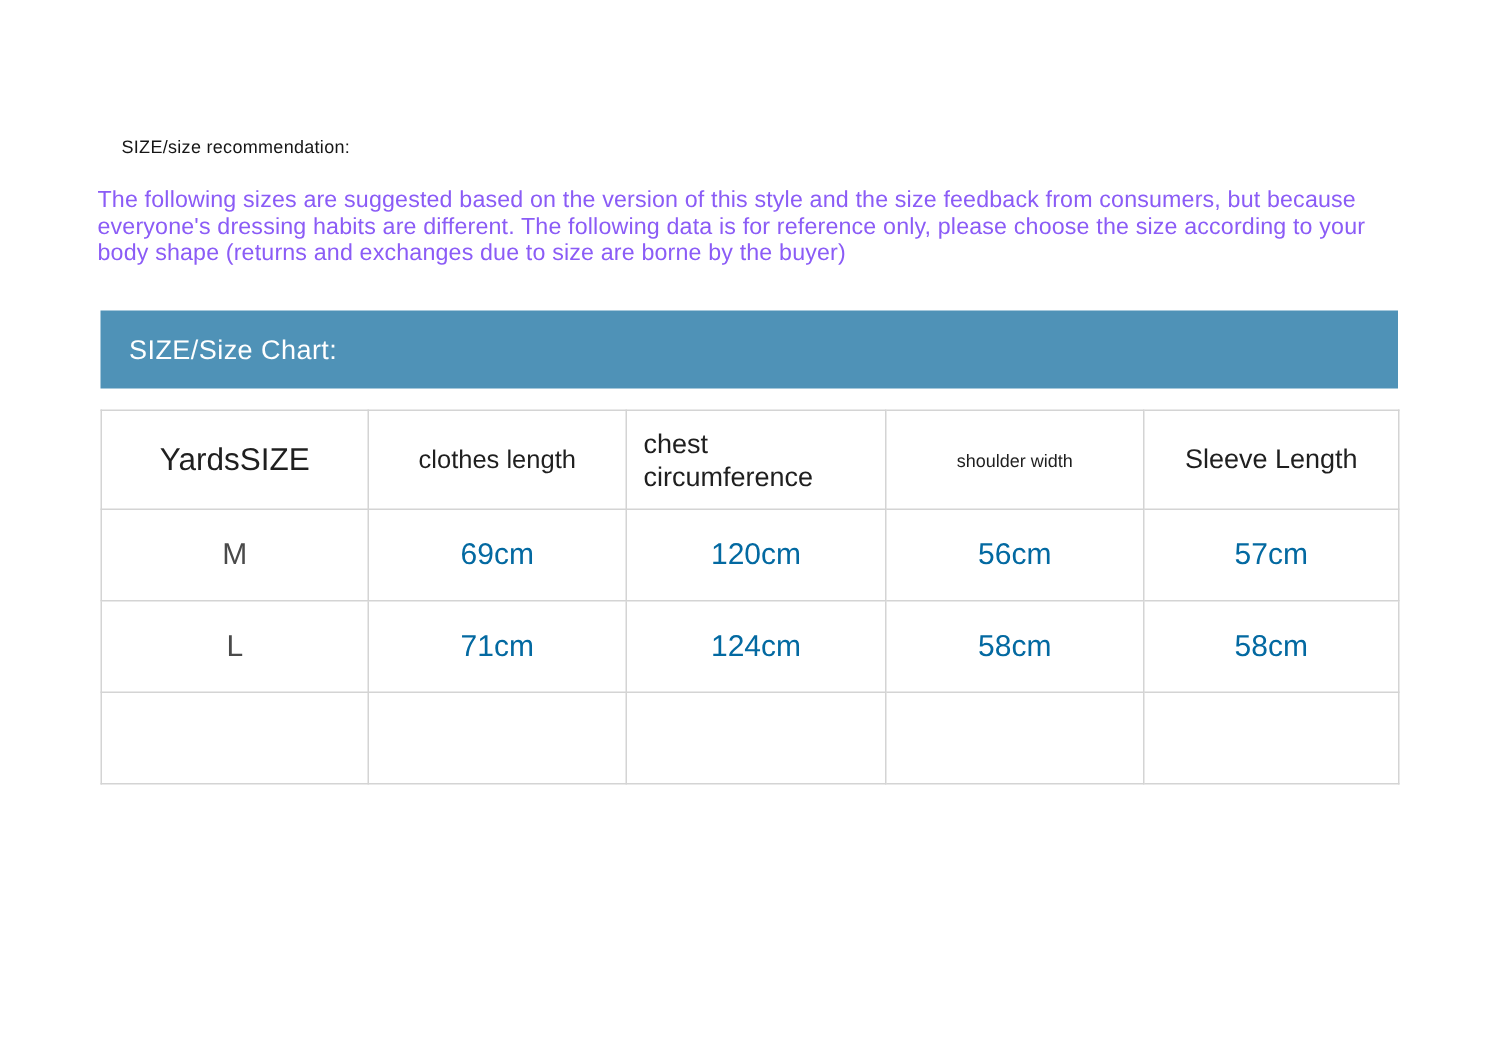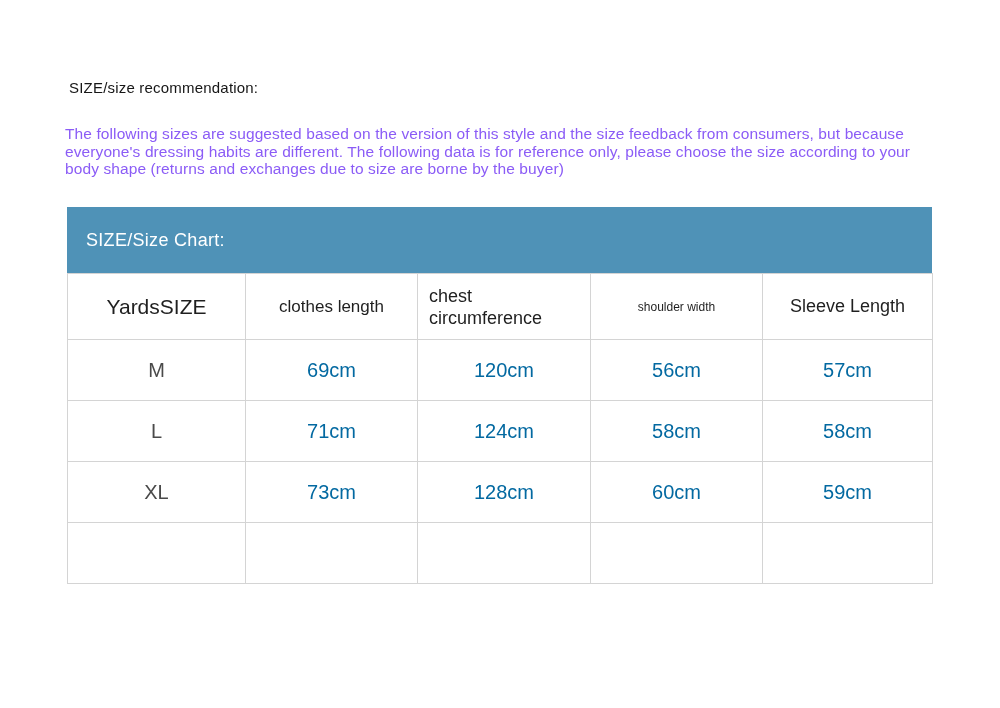--- a/index.html
+++ b/index.html
@@ -13,22 +13,22 @@
     position: relative;
     width: 1000px;
     height: 708px;
     background: #ffffff;
     overflow: hidden;
   }
   .page-title {
     position: absolute;
     left: 65px;
     top: 75px;
-    margin: 4px;
-    font-size: 15px;
+    margin: 16px;
+    font-size: 12px;
     font-weight: 400;
     color: #161616;
     letter-spacing: 0.2px;
   }
   .description {
     position: absolute;
     left: 65px;
     top: 125px;
     width: 868px;
     margin: 0;
@@ -36,21 +36,21 @@
     line-height: 17.5px;
     font-weight: 400;
     color: #8b5cf6;
     letter-spacing: 0.1px;
   }
   .banner {
     position: absolute;
     left: 67px;
     top: 207px;
     width: 865px;
-    height: 66px;
+    height: 52px;
     display: flex;
     align-items: center;
   }
   .banner-title {
     color: #ffffff;
     font-size: 18px;
     font-weight: 400;
     padding-left: 19px;
     letter-spacing: 0.3px;
   }
@@ -125,27 +125,20 @@
         <td>57cm</td>
       </tr>
       <tr>
         <td class="cell-size">L</td>
         <td>71cm</td>
         <td>124cm</td>
         <td>58cm</td>
         <td>58cm</td>
       </tr>
       <tr>
-        <td class="cell-size">XL</td>
-        <td>73cm</td>
-        <td>128cm</td>
-        <td>60cm</td>
-        <td>59cm</td>
-      </tr>
-      <tr>
         <td class="cell-size"></td>
         <td></td>
         <td></td>
         <td></td>
         <td></td>
       </tr>
     </tbody>
   </table>
 
 </div>

